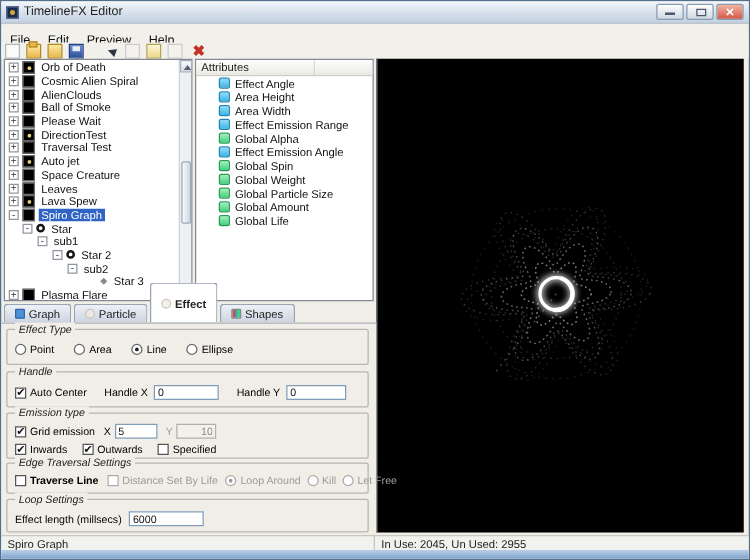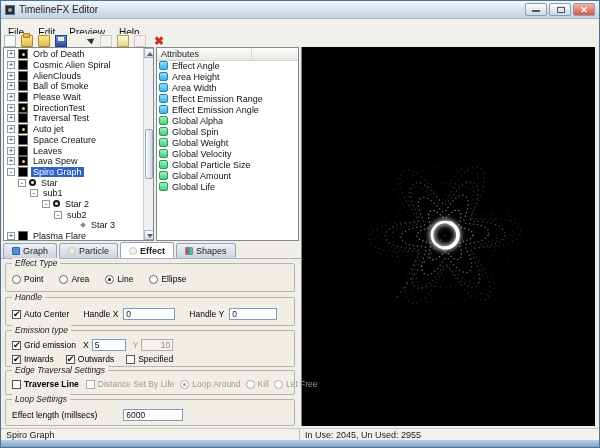--- a/index.html
+++ b/index.html
@@ -64,34 +64,34 @@
   .sthumb{position:absolute;left:1px;width:8px;top:42%;height:26%;
     background:linear-gradient(90deg,#fafbfc,#ccd5e0);border:1px solid #9aa7b8;border-radius:2px;}
 
   
   .attrpane{position:absolute;left:155px;top:46px;width:143px;height:194px;background:#fff;
     border:1px solid #828790;overflow:hidden;}
   .attrhdr{height:13px;display:flex;font-size:9px;color:#222;border-bottom:1px solid #cfcfc8;
     background:linear-gradient(#fefefe,#e9e9e4);}
   .attrhdr .c1{width:95px;padding:1px 4px;border-right:1px solid #d8d8d0;}
   .attrhdr .c2{flex:1;}
-  .arow{display:flex;height:11px;font-size:9px;color:#111;white-space:nowrap;padding-left:2px;}
+  .arow{display:flex;align-items:center;height:11px;font-size:9px;color:#111;white-space:nowrap;padding-left:18px;}
   .aicon{width:9px;height:9px;border-radius:2px;margin-right:4px;flex:none;}
   .aicon.blue{background:linear-gradient(#93dcf6,var(--attr_icon_blue,#3fb4e8));border:1px solid #1f86b4;}
   .aicon.green{background:linear-gradient(#a2f0c2,var(--attr_icon_green,#43cf7c));border:1px solid #2a9a55;}
 
   
   .preview{position:absolute;left:300px;top:46px;width:294px;height:379px;background:var(--preview_bg,#000);
     border-left:1px solid #7a828c;}
 
   
   .tabbar{position:absolute;left:2px;top:241px;width:297px;height:16px;display:flex;align-items:flex-end;}
   .tab{height:15px;display:flex;align-items:center;gap:3px;padding:0 8px;margin-right:2px;font-size:9px;color:#222;
     background:linear-gradient(#eef1f6,#ccd4e0);border:1px solid #98a4b4;border-bottom:none;border-radius:3px 3px 0 0;}
-  .tab.active{background:#fff;font-weight:bold;height:16px;}
+  .tab.active{background:#fff;font-weight:bold;height:32px;}
   .ti{width:8px;height:8px;border-radius:1px;flex:none;}
   .ti-graph{background:#4a90d8;border:1px solid #2a66a8;}
   .ti-particle{background:#eeeae0;border:1px solid #c8c4ba;border-radius:50%;}
   .ti-effect{background:#f4f0e6;border:1px solid #ccc8be;border-radius:50%;}
   .ti-shapes{background:linear-gradient(90deg,#d84a3a 33%,#3a9ad8 33% 66%,#43cf7c 66%);border:1px solid #888;}
 
   
   .panel{position:absolute;left:0;top:257px;width:300px;height:169px;background:#f0eee7;border-top:1px solid #aab0ba;font-size:8.5px;}
   .gbox{position:absolute;left:4px;width:290px;border:1px solid #b6b6ad;border-radius:2px;}
   .legend{position:absolute;top:-6px;left:6px;background:#f0eee7;padding:0 3px;font-size:8.5px;color:#222;white-space:nowrap;font-style:italic;}
@@ -275,38 +275,34 @@
       </div>
     <div class="arow">
         <span class="aicon blue"></span>
         <span>Area Width</span>
       </div>
     <div class="arow">
         <span class="aicon blue"></span>
         <span>Effect Emission Range</span>
       </div>
     <div class="arow">
+        <span class="aicon green"></span>
+        <span>Global Alpha</span>
+      </div>
+    <div class="arow">
         <span class="aicon blue"></span>
         <span>Effect Emission Angle</span>
       </div>
     <div class="arow">
         <span class="aicon green"></span>
-        <span>Global Alpha</span>
-      </div>
-    <div class="arow">
-        <span class="aicon green"></span>
         <span>Global Spin</span>
       </div>
     <div class="arow">
         <span class="aicon green"></span>
         <span>Global Weight</span>
-      </div>
-    <div class="arow">
-        <span class="aicon green"></span>
-        <span>Global Velocity</span>
       </div>
     <div class="arow">
         <span class="aicon green"></span>
         <span>Global Particle Size</span>
       </div>
     <div class="arow">
         <span class="aicon green"></span>
         <span>Global Amount</span>
       </div>
     <div class="arow">
@@ -443,21 +439,21 @@
           </label>
         <label class="opt" style="margin-left:5px;">
             <span class="radio dis"></span>
             <span class="dis-t">Let Free</span>
           </label>
       </div>
     </div>
 
     <div class="gbox gb-loop">
       <span class="legend">Loop Settings</span>
-      <div class="grow" style="padding-top:9px;gap:20px;">
+      <div class="grow" style="padding-top:9px;">
         <span>Effect length (millsecs)</span>
         <input class="txt" style="width: 60px; margin-left: 6px;" value="6000">
       </div>
     </div>
 
   </div>
 
   <div class="statusbar">
     <span class="st1">Spiro Graph</span>
     <span class="st2">In Use: 2045, Un Used: 2955</span>

